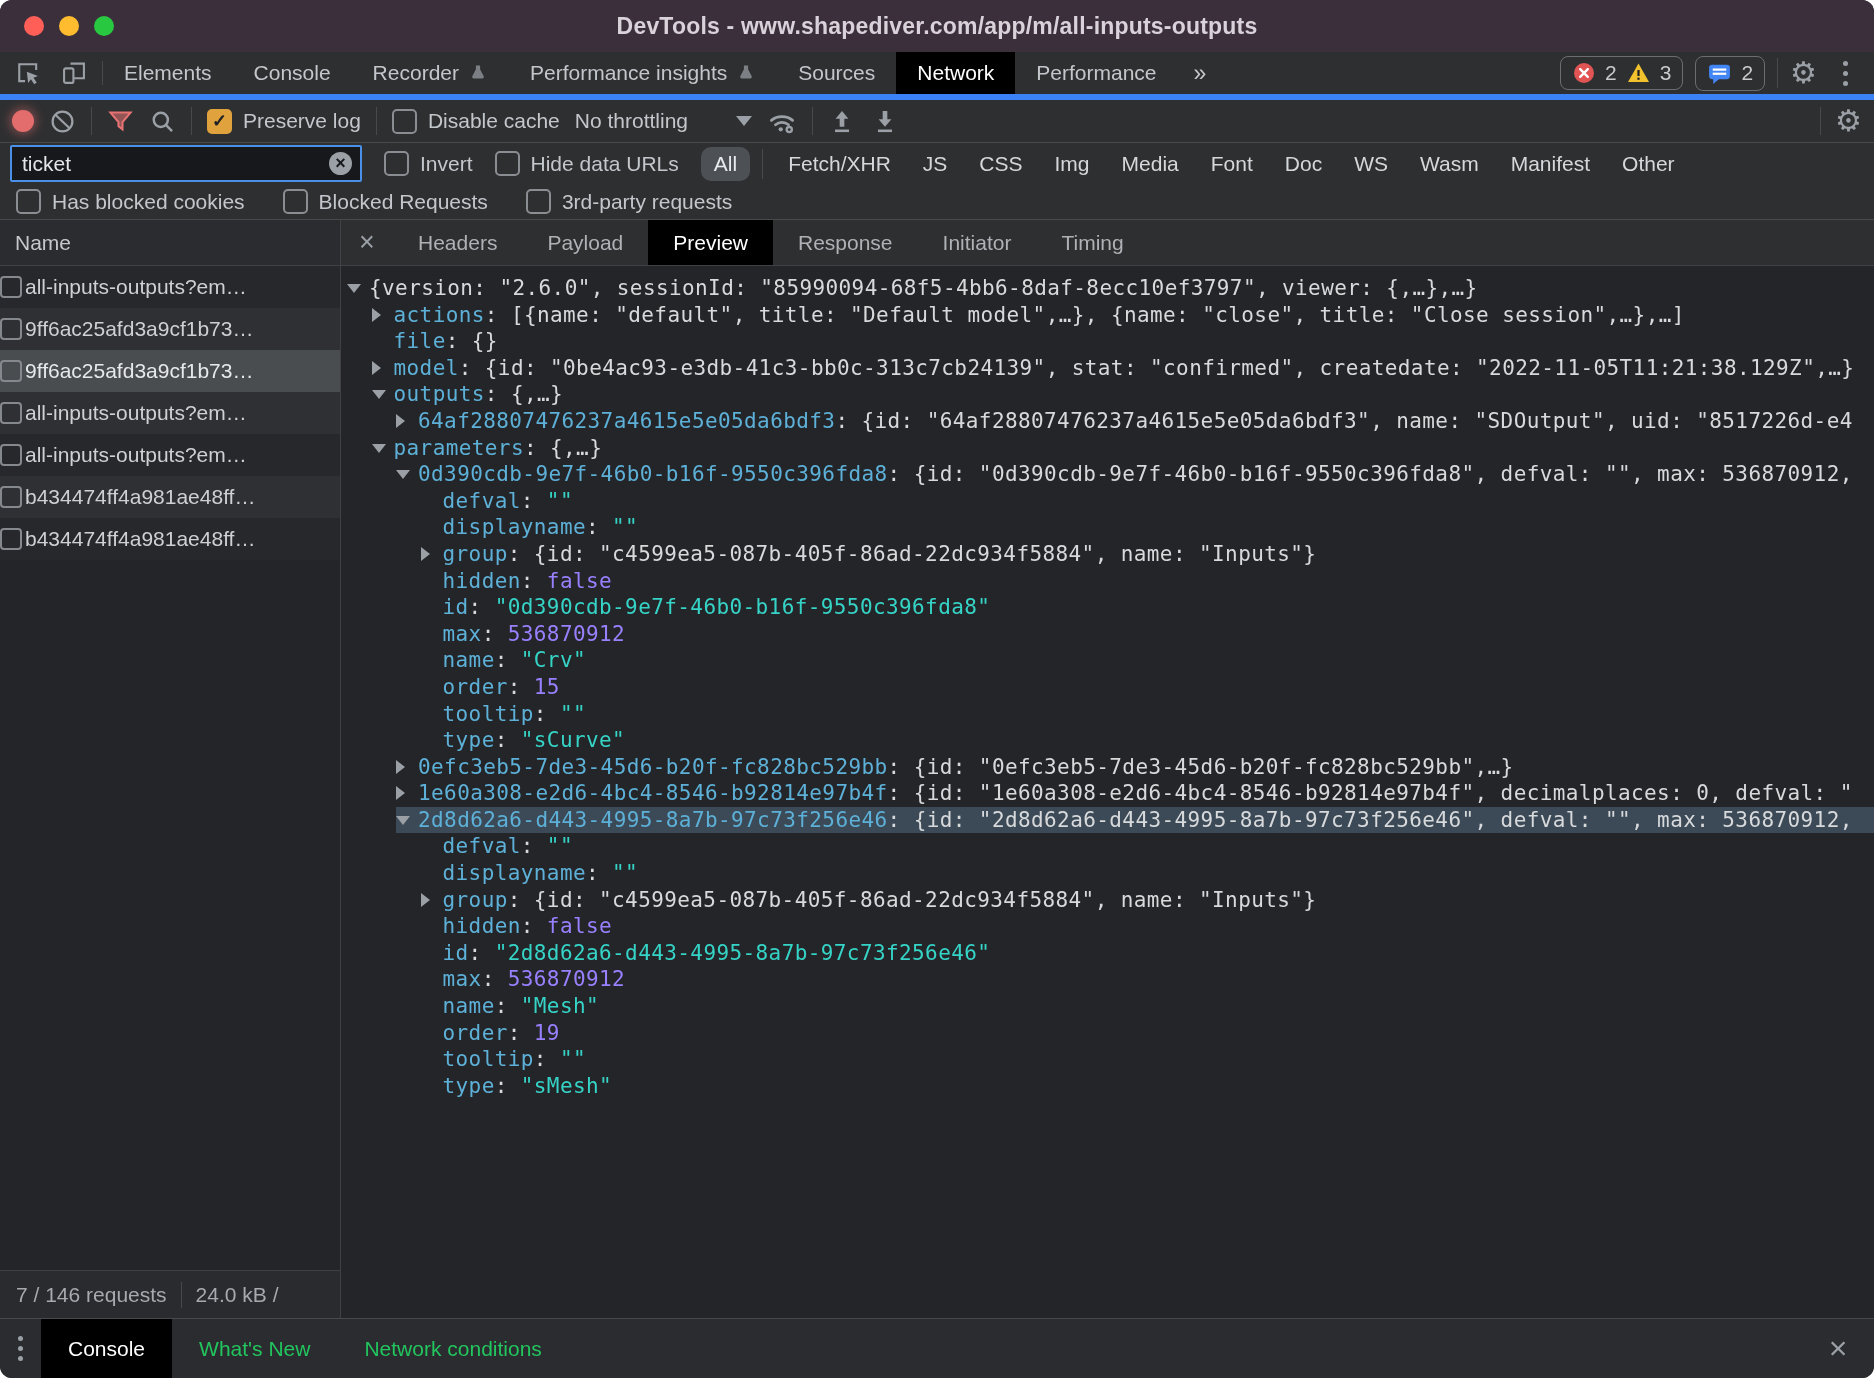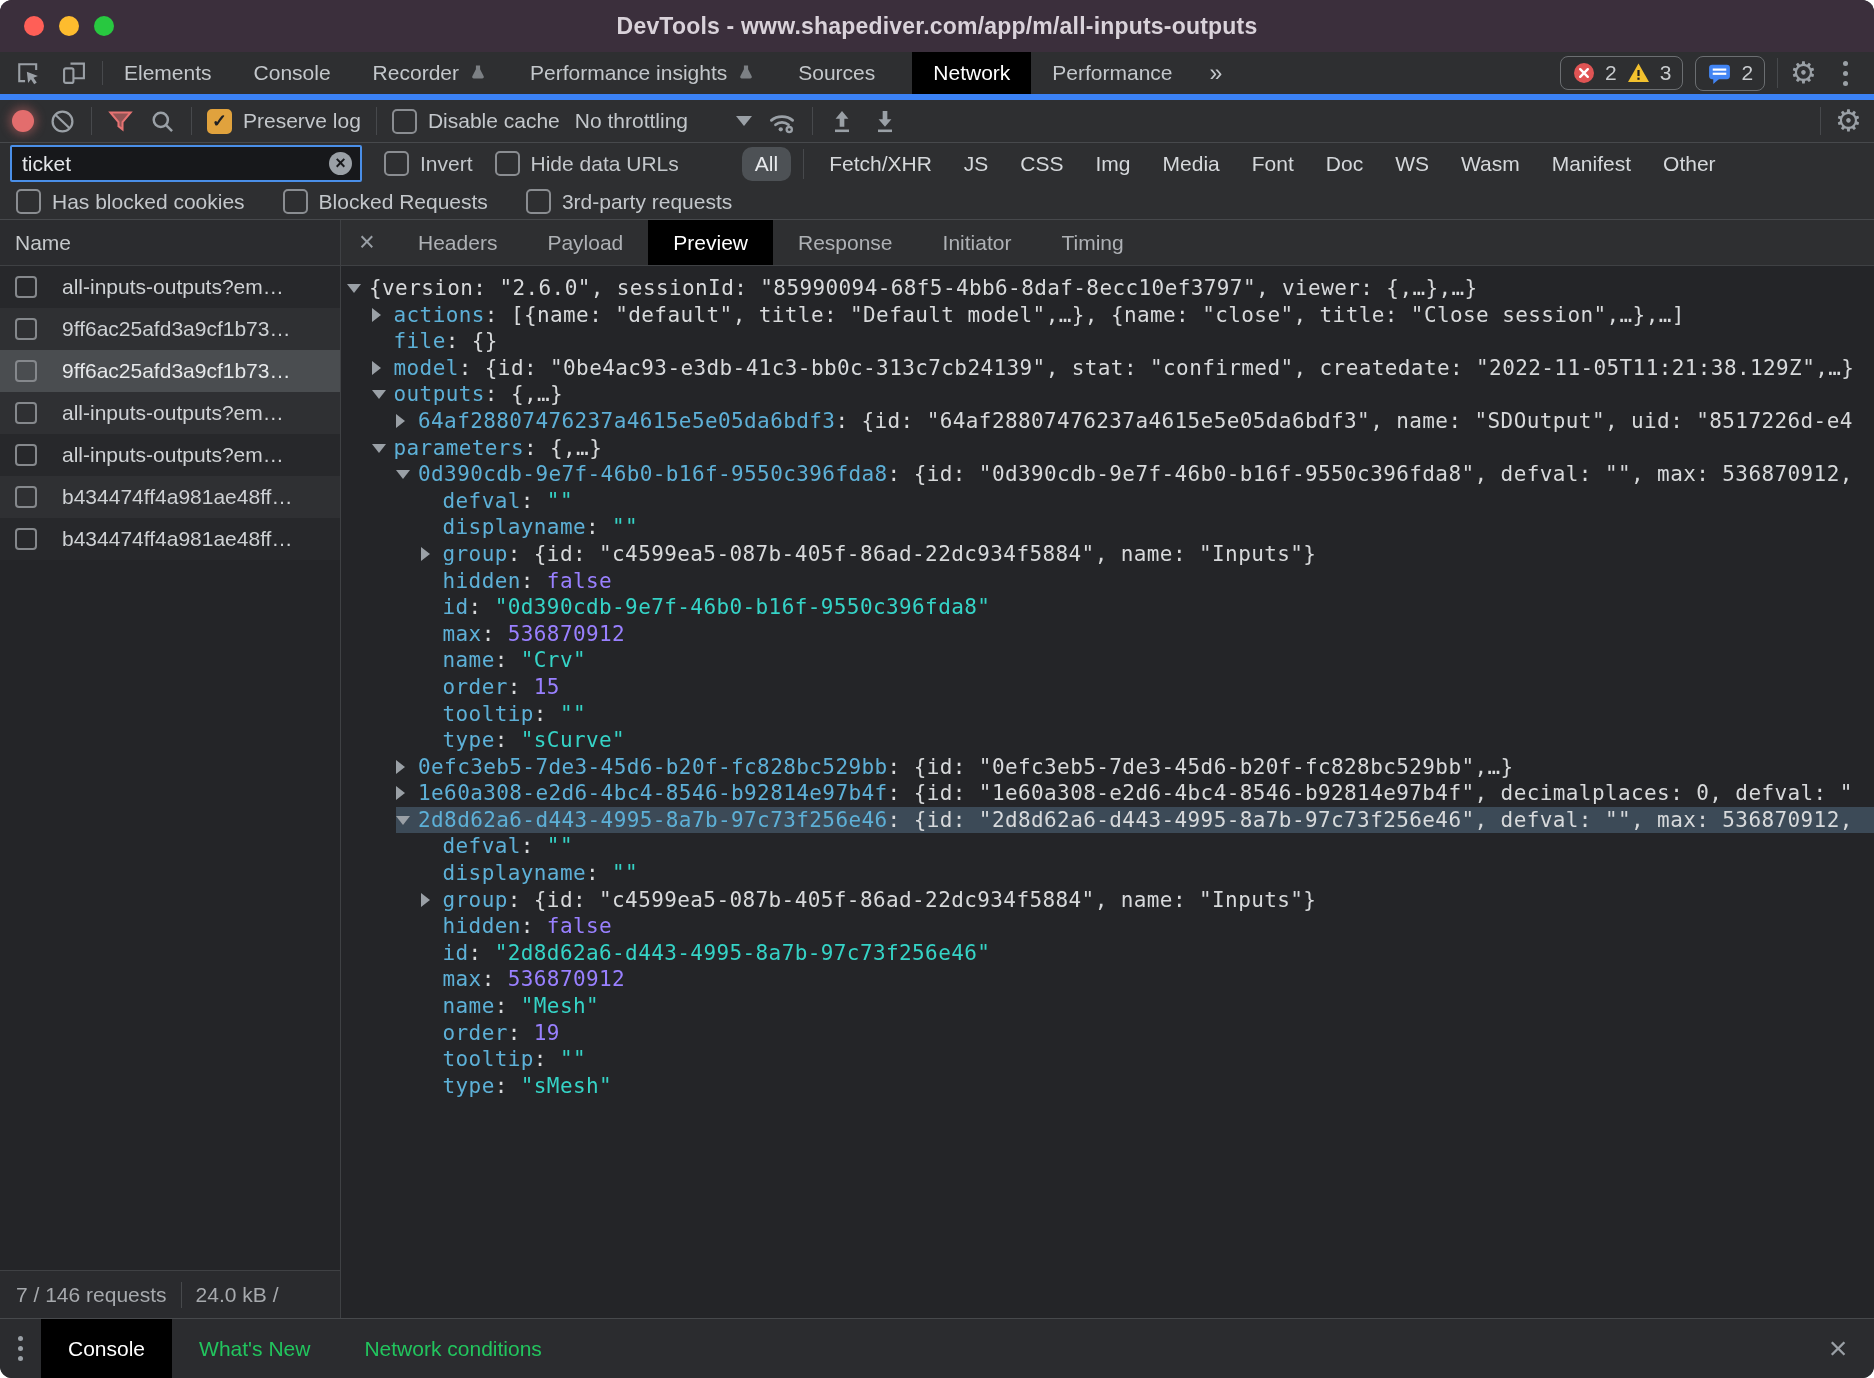--- a/index.html
+++ b/index.html
@@ -12,21 +12,21 @@
   .titlebar{height:52px;flex:none;background:var(--titlebar_purple,#3b2f3c);display:flex;align-items:center;justify-content:center;position:relative;}
   .traffic{position:absolute;left:24px;top:16px;display:flex;gap:15px;}
   .light{width:20px;height:20px;border-radius:50%;}
   .title-text{color:#d9d2da;font-size:23px;font-weight:700;letter-spacing:.2px;}
   
   .tabbar{height:48px;flex:none;background:#2e2f31;border-bottom:6px solid #3b82f6;display:flex;align-items:stretch;box-sizing:border-box;}
   .tabbar-icons{display:flex;align-items:center;gap:18px;padding:0 14px;}
   .vdiv{width:1px;background:#47494c;margin:9px 0;flex:none;}
   .tabs-row{display:flex;align-items:stretch;}
   .tab{display:flex;align-items:center;padding:0 21px;color:#c3c7cb;font-size:21px;white-space:nowrap;gap:9px;}
-  .tab.active{background:#000;color:#fff;margin-left:16px;}
+  .tab.active{background:#000;color:#fff;}
   .flask{display:flex;align-items:center;}
   .chevron-more{display:flex;align-items:center;color:#c3c7cb;font-size:23px;padding:0 16px;}
   .badges{margin-left:auto;display:flex;align-items:center;gap:12px;padding-right:12px;}
   .badge-group{display:flex;align-items:center;gap:9px;border:1px solid #6b6e71;border-radius:8px;padding:4px 11px;color:#c8cbce;font-size:21px;}
   .icon-btn{display:flex;align-items:center;justify-content:center;color:#9aa0a6;}
   .gear-glyph{font-size:30px;line-height:1;color:#9aa0a6;font-family:"DejaVu Sans",sans-serif;}
   .kebab{display:flex;flex-direction:column;gap:5px;align-items:center;justify-content:center;padding:0 14px;}
   .kebab i{width:5px;height:5px;border-radius:50%;background:#9aa0a6;display:block;}
   
   .nettoolbar{height:43px;flex:none;background:#2e2f31;border-bottom:1px solid #47494c;display:flex;align-items:center;gap:15px;padding:0 12px;box-sizing:border-box;}
@@ -37,31 +37,31 @@
   .cb.checked{background:var(--checkbox_checked_orange,#e0a23d);border-color:var(--checkbox_checked_orange,#e0a23d);display:flex;align-items:center;justify-content:center;color:#202124;font-size:18px;font-weight:700;}
   .cb-group{display:flex;align-items:center;gap:11px;}
   .caret-down{width:0;height:0;border-left:8px solid transparent;border-right:8px solid transparent;border-top:10px solid #9aa0a6;}
   .throttle{display:flex;align-items:center;gap:48px;}
   .right-tools{margin-left:auto;display:flex;align-items:center;gap:14px;}
   
   .frow1{height:41px;flex:none;background:#2e2f31;display:flex;align-items:center;gap:22px;padding:0 10px;box-sizing:border-box;}
   .search-box{width:352px;height:37px;box-sizing:border-box;border:2px solid #4a8fe8;background:#17181b;display:flex;align-items:center;padding:0 8px;border-radius:2px;flex:none;}
   .search-box input{flex:1;background:transparent;border:none;outline:none;color:#e4e6e9;font-size:21px;font-family:"Liberation Sans",sans-serif;min-width:0;}
   .clear-circle{width:23px;height:23px;border-radius:50%;background:#9aa0a6;color:#17181b;display:flex;align-items:center;justify-content:center;font-size:18px;font-weight:700;flex:none;}
-  .pills{display:flex;align-items:center;gap:6px;margin-left:41px;}
+  .pills{display:flex;align-items:center;gap:6px;}
   .pill{color:#d5d8db;font-size:21px;padding:5px 13px;border-radius:10px;white-space:nowrap;}
   .pill.active{background:#4d5155;color:#e8eaed;}
   .sep.tall{height:30px;margin:0 6px;}
   .frow2{height:36px;flex:none;background:#2e2f31;border-bottom:1px solid #47494c;display:flex;align-items:center;gap:38px;padding:0 16px;box-sizing:border-box;}
   
   .mainarea{flex:1;display:flex;min-height:0;}
   .leftcol{width:341px;flex:none;display:flex;flex-direction:column;background:#242528;border-right:1px solid #3f4144;box-sizing:border-box;}
   .left-header{height:46px;flex:none;background:#2b2c2f;border-bottom:1px solid #3f4144;display:flex;align-items:center;padding-left:15px;color:#c5c8cb;font-size:21px;box-sizing:border-box;}
   .req-list{flex:1;overflow:hidden;}
-  .req-row{height:42px;display:flex;align-items:center;gap:25px;padding-left:15px;color:#ced1d4;font-size:21px;box-sizing:border-box;}
+  .req-row{height:42px;display:flex;align-items:center;gap:3px;color:#ced1d4;font-size:21px;box-sizing:border-box;}
   .req-row.odd{background:#27282b;}
   .req-row.even{background:#2f3033;}
   .req-row.selected{background:#4a4d50;color:#e6e8ea;}
   .req-cb{width:22px;height:22px;border:2px solid #85888c;border-radius:4px;box-sizing:border-box;flex:none;}
   .req-label{white-space:nowrap;overflow:hidden;}
   .left-footer{height:48px;flex:none;background:#2a2b2e;border-top:1px solid #3f4144;display:flex;align-items:center;gap:14px;padding-left:16px;color:#a6a9ad;font-size:21px;overflow:hidden;box-sizing:border-box;}
   .rightcol{flex:1;min-width:0;display:flex;flex-direction:column;background:#242528;}
   .detail-tabs{height:46px;flex:none;background:#2e2f31;border-bottom:1px solid #3f4144;display:flex;align-items:stretch;box-sizing:border-box;}
   .close-x{width:52px;display:flex;align-items:center;justify-content:center;color:#9aa0a6;font-size:27px;}
   .dtab{padding:0 25px;display:flex;align-items:center;color:#aeb1b5;font-size:21px;white-space:nowrap;}

